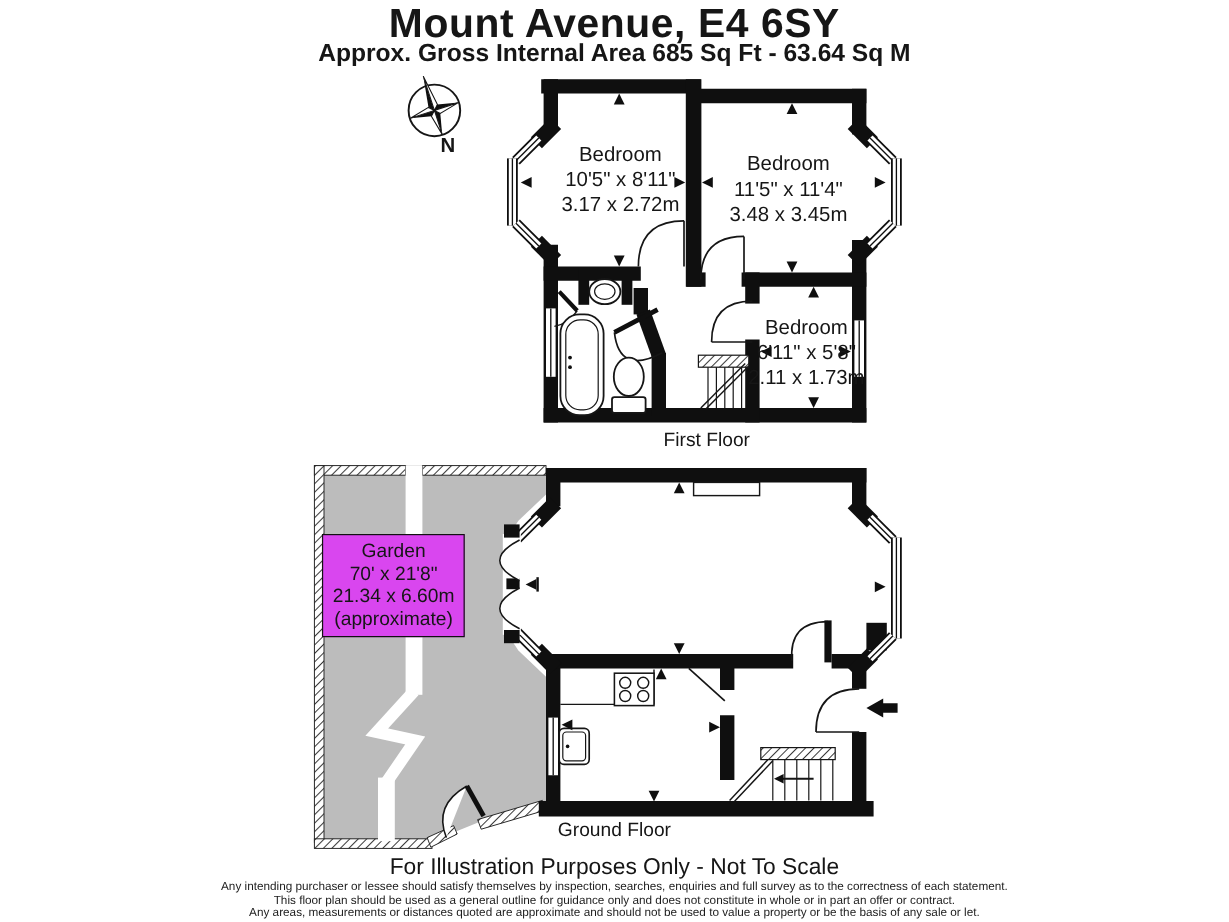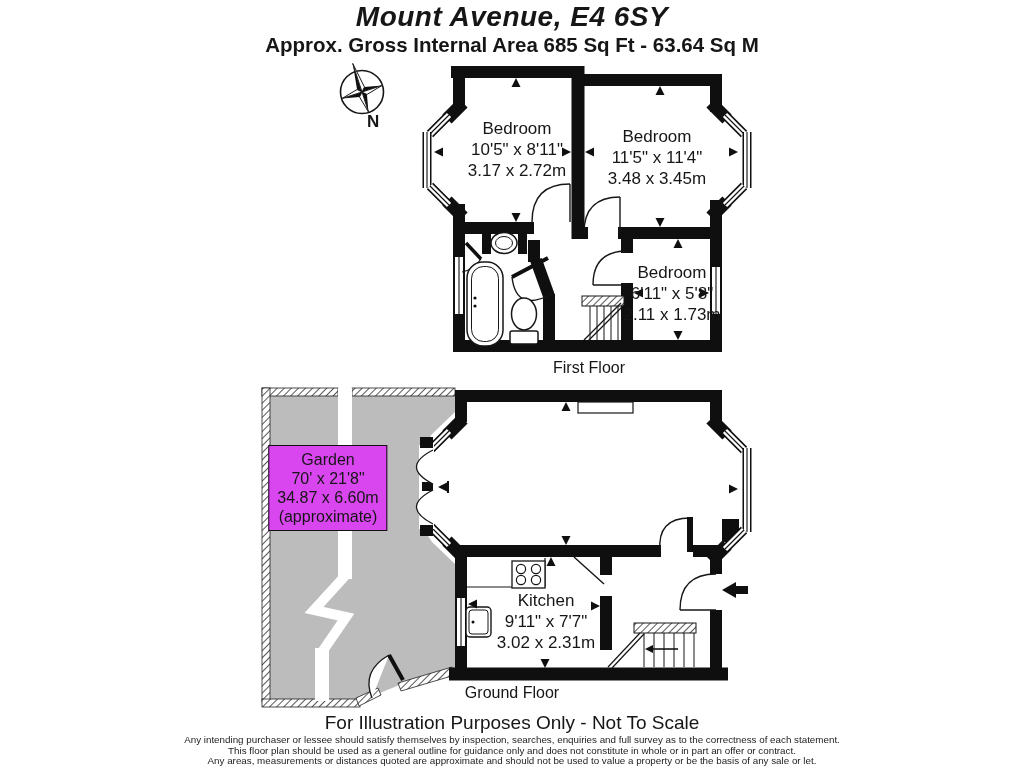--- a/index.html
+++ b/index.html
@@ -1,20 +1,20 @@
 <!DOCTYPE html>
 <html><head>
 <meta charset="utf-8">
 <style>
   html,body{margin:0;padding:0;}
   .page{position:relative;width:1024px;height:768px;background:#ffffff;overflow:hidden;
         font-family:"Liberation Sans","DejaVu Sans",sans-serif;color:#161616;}
   .abs{position:absolute;}
   .ctr{transform:translateX(-50%);text-align:center;white-space:nowrap;}
-  .title{font-size:28px;font-weight:600;letter-spacing:0.5px;font-style:italic;}
+  .title{font-size:34px;font-weight:600;letter-spacing:0.5px;}
   .subtitle{font-size:20.5px;font-weight:600;}
   .room{font-size:17px;line-height:21px;}
   .floorlbl{font-size:16px;}
   .gardenbox{background:#d946ef;border:1.5px solid #111;font-size:16px;line-height:19px;padding:4px 8px;}
   .scalenote{font-size:19px;}
   .disc{font-size:9.8px;line-height:10.6px;color:#1c1c1c;}
   .nlabel{font-size:17px;font-weight:bold;}
   svg{position:absolute;left:0;top:0;}
 </style>
 </head>
@@ -304,29 +304,24 @@
     <div>11'5" x 11'4"</div>
     <div>3.48 x 3.45m</div>
   </div>
   <div class="abs ctr room" style="left:672px;top:262px;">
     <div>Bedroom</div>
     <div>6'11" x 5'8"</div>
     <div>2.11 x 1.73m</div>
   </div>
   <div class="abs ctr floorlbl" style="left:589px;top:359px;">First Floor</div>
 
-  <div class="abs ctr room" style="left:546px;top:590px;">
-    <div>Kitchen</div>
-    <div>9'11" x 7'7"</div>
-    <div>3.02 x 2.31m</div>
-  </div>
   <div class="abs ctr gardenbox" style="left:328px;top:445px;">
     <div>Garden</div>
     <div>70' x 21'8"</div>
-    <div>34.87 x 6.60m</div>
+    <div>21.34 x 6.60m</div>
     <div>(approximate)</div>
   </div>
   <div class="abs ctr floorlbl" style="left:512px;top:684px;">Ground Floor</div>
 
   <div class="abs ctr scalenote" style="left:512px;top:712px;">For Illustration Purposes Only - Not To Scale</div>
   <div class="abs ctr disc" style="left:512px;top:735px;">
     <div>Any intending purchaser or lessee should satisfy themselves by inspection, searches, enquiries and full survey as to the correctness of each statement.</div>
     <div>This floor plan should be used as a general outline for guidance only and does not constitute in whole or in part an offer or contract.</div>
     <div>Any areas, measurements or distances quoted are approximate and should not be used to value a property or be the basis of any sale or let.</div>
   </div>

